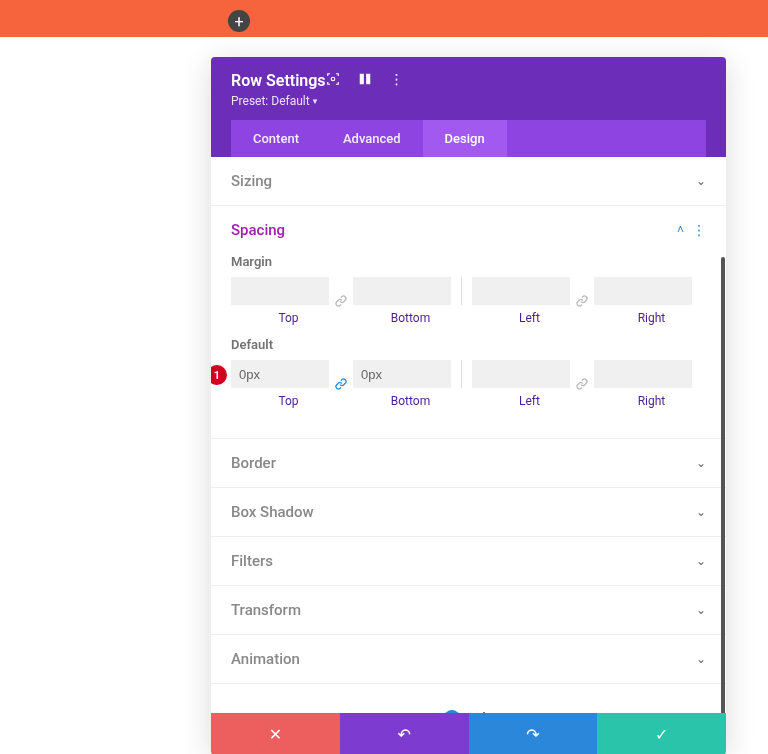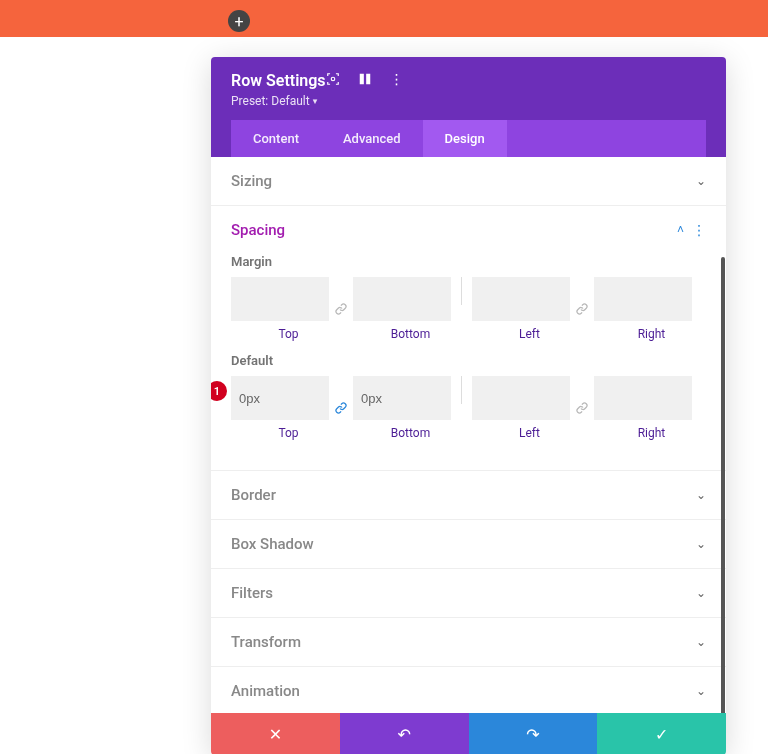--- a/index.html
+++ b/index.html
@@ -34,21 +34,21 @@
     .section.expanded .chevron { color: #2b87da; }
     .section-dots { color: #2b87da; font-size: 14px; cursor: pointer; }
     
     .section-body { padding: 0 20px 18px 20px; }
     .field-group { margin-bottom: 12px; }
     .field-label { font-size: 13px; font-weight: 600; color: #737373; margin-bottom: 8px; }
     
     .spacing-row { display: flex; align-items: flex-start; }
     .spacing-pair { display: flex; align-items: center; }
     .spacing-col { display: flex; flex-direction: column; align-items: center; gap: 6px; }
-    .spacing-input { width: 98px; height: 44px; background: #f0f0f0; border: none; padding: 0 8px; font-size: 13px; color: #666; }
+    .spacing-input { width: 98px; height: 28px; background: #f0f0f0; border: none; padding: 0 8px; font-size: 13px; color: #666; }
     .spacing-sublabel { font-size: 12px; color: #4c1d95; margin-left: 17px; }
     .link-icon { width: 24px; height: 28px; display: flex; align-items: center; justify-content: center; color: #b8b8b8; font-size: 12px; }
     .link-icon.active { color: #2b87da; }
     .divider-v { width: 1px; background: #ddd; margin: 0 10px; align-self: stretch; height: 28px; }
     
     .annotation { position: absolute; width: 20px; height: 20px; background: #d1001f; border-radius: 50%; color: #fff; display: flex; align-items: center; justify-content: center; font-size: 11px; font-weight: 600; z-index: 10; }
     
     .help-row { text-align: center; padding: 22px 0; }
     .help-link { color: #555; font-size: 13px; font-weight: 600; display: inline-flex; align-items: center; gap: 6px; cursor: pointer; }
     .help-icon { width: 16px; height: 16px; background: #2b87da; border-radius: 50%; color: #fff; display: inline-flex; align-items: center; justify-content: center; font-size: 10px; font-weight: bold; }

